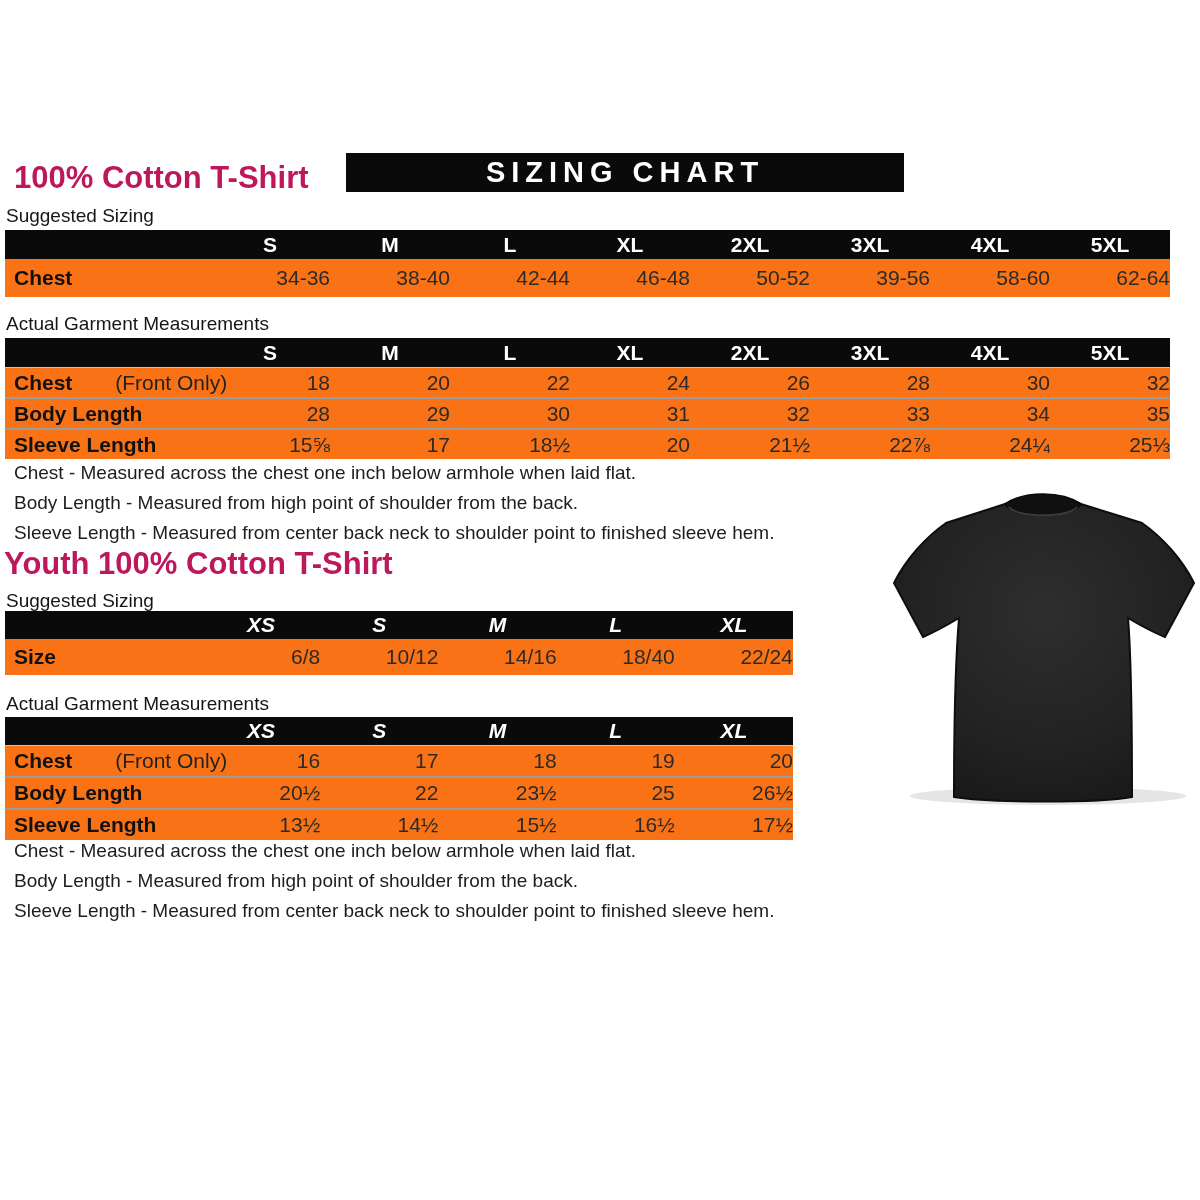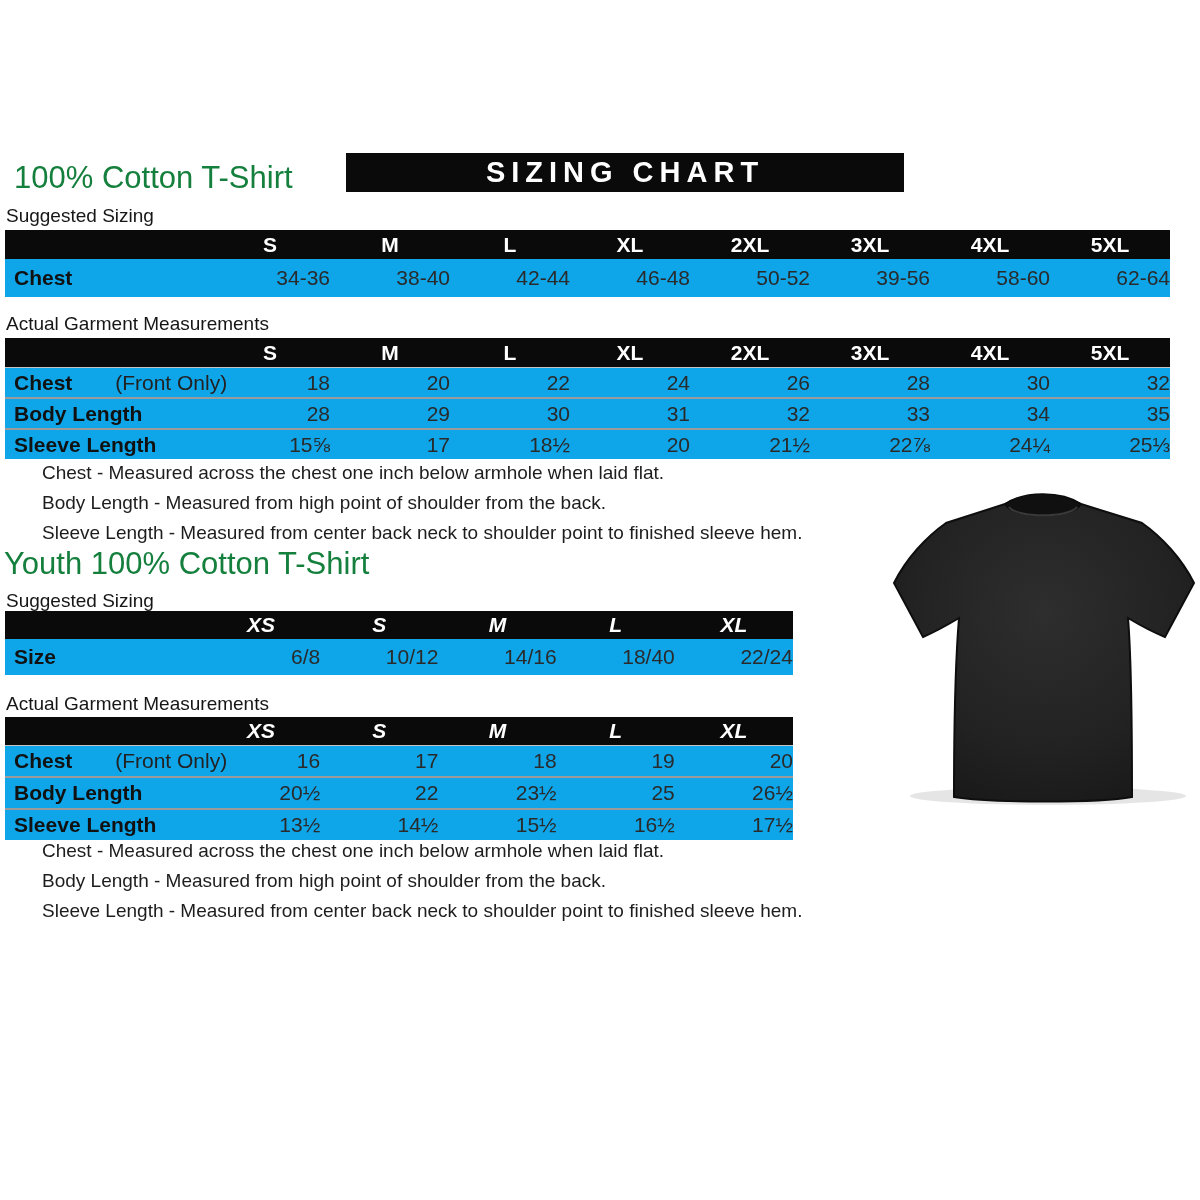--- a/index.html
+++ b/index.html
@@ -1,41 +1,41 @@
 <!DOCTYPE html>
 <html><head>
 <meta charset="utf-8">
 <style>
   html,body{margin:0;padding:0;background:#fff;}
   .canvas{
     position:relative;width:1200px;height:1200px;background:#ffffff;
     font-family:"Liberation Sans",sans-serif;color:#1a1a1a;overflow:hidden;
   }
   .abs{position:absolute;}
-  .title{font-size:31px;font-weight:400;letter-spacing:0;line-height:1.05;color:#15803d;}
+  .title{font-size:31px;font-weight:700;letter-spacing:0;line-height:1.05;color:#be185d;}
   .banner{
     background:#0a0a0a;color:#ffffff;display:flex;align-items:center;justify-content:center;
     font-size:29px;font-weight:700;letter-spacing:6px;
   }
   .section-label{font-size:19px;color:#161616;}
   .tbl{left:5px;}
   .thead{display:grid;background:#0a0a0a;color:#fff;align-items:center;}
-  .trow{display:grid;align-items:center;background:#0ea5e9;}
+  .trow{display:grid;align-items:center;background:#f97316;}
   .adult .thead,.adult .trow{grid-template-columns:205px repeat(8,1fr);width:1165px;}
   .youth .thead,.youth .trow{grid-template-columns:197px repeat(5,1fr);width:788px;}
   .adult .thead{height:29px;}
   .youth .thead{height:28px;font-style:italic;}
   .hcell{text-align:center;font-size:21px;font-weight:700;}
   .cell{text-align:right;font-size:21px;color:#2a2a2a;}
   .lblcell{text-align:left;font-size:21px;padding-left:9px;white-space:nowrap;}
   .lblcell .b{font-weight:700;color:#111;}
   .lblcell .r{font-weight:400;color:#222;margin-left:37px;}
   .meas .trow{border-top:2px solid #9b9b9b;}
   .meas .trow.first{border-top:1px solid #c4c4c4;}
-  .notes{font-size:19px;color:#1d1d1d;line-height:30px;margin-left:28px;}
+  .notes{font-size:19px;color:#1d1d1d;line-height:30px;}
   .notes div{white-space:nowrap;}
 </style>
 </head>
 <body>
 
 <div class="canvas">
 
   <div class="abs title" style="left:14px;top:162px;">100% Cotton T-Shirt</div>
   <div class="abs banner" style="left:346px;top:153px;width:558px;height:39px;">
     <span>SIZING CHART</span>

